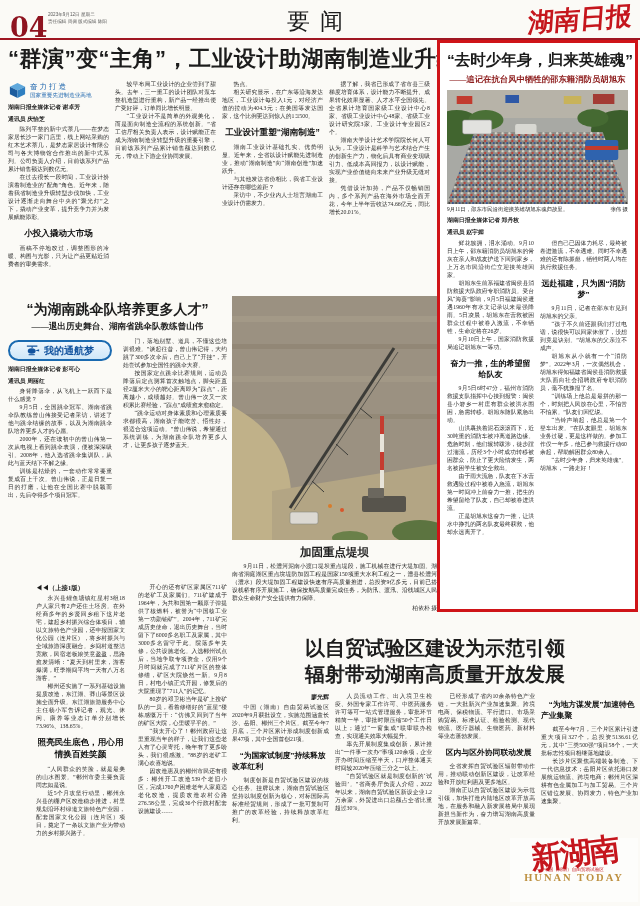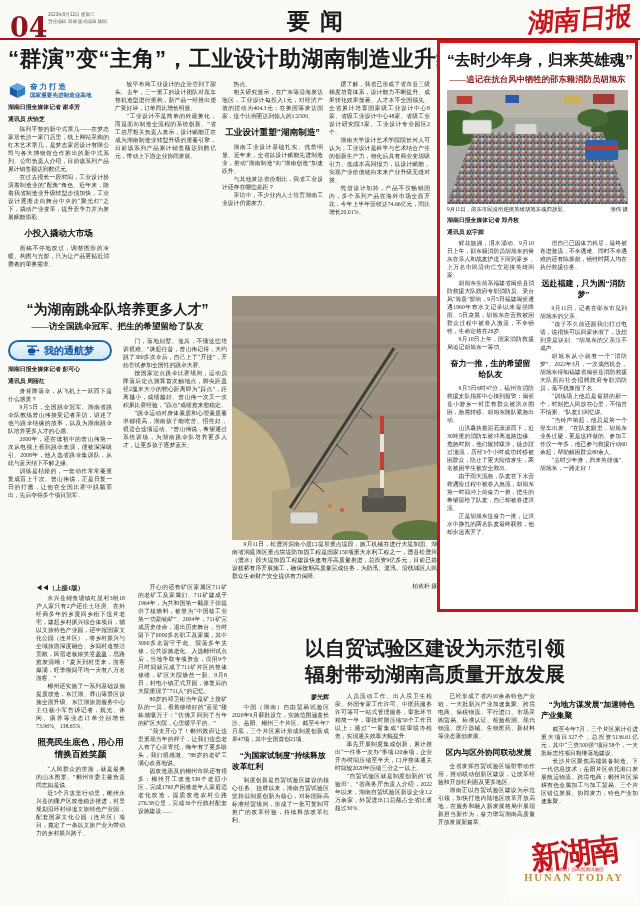--- a/index.html
+++ b/index.html
@@ -2,37 +2,37 @@
 <html><head>
 <meta charset="utf-8">
 <style>
   html,body{margin:0;padding:0;background:#e8e6e0;}
   #page{position:relative;width:640px;height:906px;background:#fbfaf6;overflow:hidden;
         font-family:"Liberation Serif",serif;color:#1c1c1c;}
   
   .hdr{position:absolute;top:0;left:0;width:640px;height:40px;}
   .pagenum{position:absolute;left:10px;top:12px;font-size:27px;font-weight:bold;color:#8e1420;font-family:"DejaVu Serif",serif;}
   .dateblk{position:absolute;left:48px;top:12px;font-size:4.6px;line-height:1.5;color:#5a5a5a;font-family:"Liberation Sans",sans-serif;}
-  .section{position:absolute;left:0;right:0;top:6px;text-align:center;font-size:23px;font-weight:700;letter-spacing:10px;font-family:"Liberation Serif",serif;}
+  .section{position:absolute;left:0;right:0;top:6px;text-align:center;font-size:23px;font-weight:400;letter-spacing:10px;font-family:"Liberation Serif",serif;}
   .masthead{position:absolute;right:8px;top:2px;font-size:26px;font-weight:900;color:#c5161d;
             transform:rotate(-4deg) skewX(-8deg);font-family:"DejaVu Serif",serif;}
   .redrule{position:absolute;top:38px;left:0;width:640px;height:2px;background:#9f1622;}
   
   .cols{display:flex;}
   .col{overflow:hidden;}
   .para, .col p{margin:0;text-indent:2em;font-size:5.8px;line-height:1.38;text-align:justify;color:#2a2a2a;}
   .subhead{font-family:"Liberation Sans",sans-serif;font-weight:bold;font-size:8.6px;text-align:center;margin:6px 0 5px;text-indent:0;color:#111;}
   .byline{font-size:5.9px;font-weight:bold;margin:3px 0 2px;text-indent:0;}
   
   #art1{position:absolute;left:8px;top:44px;width:424px;height:256px;}
   #art1 .headline{font-family:"Liberation Sans",sans-serif;font-size:22px;font-weight:900;text-align:center;letter-spacing:0.5px;white-space:nowrap;}
   #art1 .cols{margin-top:7px;gap:6px;height:214px;}
   #art1 .col{width:101px;}
   .badge1{display:flex;align-items:center;gap:3px;margin-bottom:3px;}
-  .badge1 .txt{font-family:"Liberation Sans",sans-serif;color:#1b64ad;font-weight:bold;line-height:1.25;}
+  .badge1 .txt{font-family:"Liberation Sans",sans-serif;color:#1b64ad;font-weight:normal;line-height:1.25;}
   .badge1 .t1{font-size:7.5px;letter-spacing:2px;}
   .badge1 .t2{font-size:5.6px;}
   
   #art2{position:absolute;left:8px;top:301px;width:219px;height:278px;}
   #art2 .headline{font-family:"Liberation Sans",sans-serif;font-size:14px;font-weight:900;text-align:center;white-space:nowrap;}
   #art2 .subtitle{font-size:8.6px;font-weight:bold;text-align:center;margin-top:2px;}
   #art2 .cols{margin-top:5px;gap:11px;height:232px;}
   #art2 .col{width:106px;}
   .badge2{display:flex;align-items:center;justify-content:center;gap:4px;width:100px;height:17px;margin:2px auto 4px;
           border:2px solid #1a6ab0;border-radius:11px;background:linear-gradient(#eef6fd,#cfe7f8);}
@@ -138,21 +138,21 @@
             <p class="para">据了解，我省已形成了省市县三级梯度培育体系，设计能力不断提升、成果转化效果显著、人才水平全国领先。全省累计培育国家级工业设计中心8家、省级工业设计中心48家、省级工业设计研究院3家、工业设计专业园区2个。</p>
             <p class="para">湖南大学设计艺术学院院长何人可认为，工业设计是科学与艺术结合产生的创新生产力，物化后具有商业变现吸引力、低成本高回报力，以设计赋能，实现产业价值链向未来产业升级无缝对接。</p>
             <p class="para">凭借设计加持，产品不仅畅销国内，多个系列产品在海外市场全面开花，今年上半年营收达74.66亿元，同比增长20.01%。</p>
           </div>
       </div>
     </div>
   </div>
 
   <div id="art2">
     <div class="headline">“为湖南跳伞队培养更多人才”</div>
-    <div class="subtitle">——访全国跳伞冠军、把生的希望留给了队友</div>
+    <div class="subtitle">——退出历史舞台、湖南省跳伞队教练曾山伟</div>
     <div class="cols">
       <div class="col">
         <div class="badge2">
           <svg width="14" height="11" viewBox="0 0 16 12">
             <line x1="1" y1="1" x2="13" y2="1" stroke="#12539e" stroke-width="1.4"></line>
             <line x1="7" y1="1" x2="7" y2="3" stroke="#12539e" stroke-width="1.2"></line>
             <ellipse cx="6.5" cy="6.5" rx="4.5" ry="3.2" fill="#12539e"></ellipse>
             <path d="M10.5 6 L15 4.5 L15 7 Z" fill="#12539e"></path>
             <line x1="3" y1="10.8" x2="10" y2="10.8" stroke="#12539e" stroke-width="1.2"></line>
           </svg>
@@ -263,20 +263,21 @@
       <rect x="148" y="156" width="4" height="18" fill="#c53c30"></rect>
       <rect x="148" y="174" width="4" height="18" fill="#e8e4da"></rect>
       <rect x="130" y="200" width="44" height="16" rx="2" fill="#57544c"></rect>
       <rect x="136" y="192" width="16" height="10" rx="1" fill="#6b675e"></rect>
       <rect x="58" y="216" width="28" height="12" rx="2" fill="#dcd9d2" stroke="#8a8a82" stroke-width="0.6"></rect>
       <ellipse cx="188" cy="236" rx="28" ry="12" fill="#5c7440"></ellipse>
       <ellipse cx="118" cy="242" rx="18" ry="7" fill="#6a8049"></ellipse>
       <circle cx="98" cy="210" r="2" fill="#d97c2b"></circle>
       <circle cx="110" cy="214" r="2" fill="#d9562b"></circle>
     </svg>
+    <div class="title">加固重点堤坝</div>
     <div class="cap">9月11日，松澧河泥南小渡口堤坝重点堤段，施工机械在进行大堤加固。湖南省洞庭湖区重点垸堤防加固工程是国家150项重大水利工程之一，澧县松澧河（澧水）段大堤加固工程建设快速有序高质量推进，总投资9亿多元，目前已搭设栈桥有序开展施工，确保按期高质量完成任务，为防汛、渡汛、沿线城区人民群众生命财产安全提供有力保障。</div>
     <div class="credit">柏依朴 摄</div>
   </div>
 
   <div id="cont">
     <div class="cols">
       <div class="col">
         <div class="jump">◀◀（上接1版）</div>
         <div>
             <p class="para">永兴县鲤鱼塘镇红星村3组18户人家只有2户还住土坯房。在外经商多年的乡贤回乡租下这片老宅，建起乡村振兴综合体项目，辅以文旅特色产业园，还申报国家文化公园（连片区），将乡村振兴与全域旅游深度融合。乡间村道整洁宽敞，民宿老板娘笑意盈盈，思路愈发清晰：“夏天到村里来，游客爆满，旺季期间平均一天有八万名游客。”</p>

